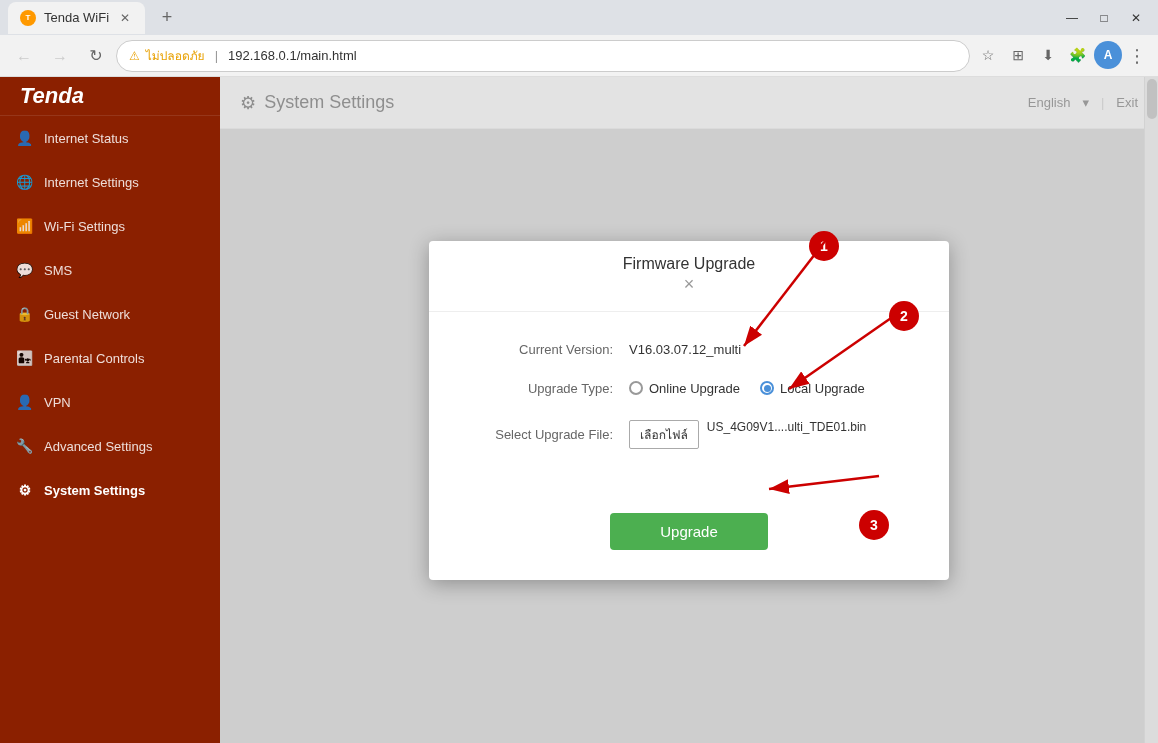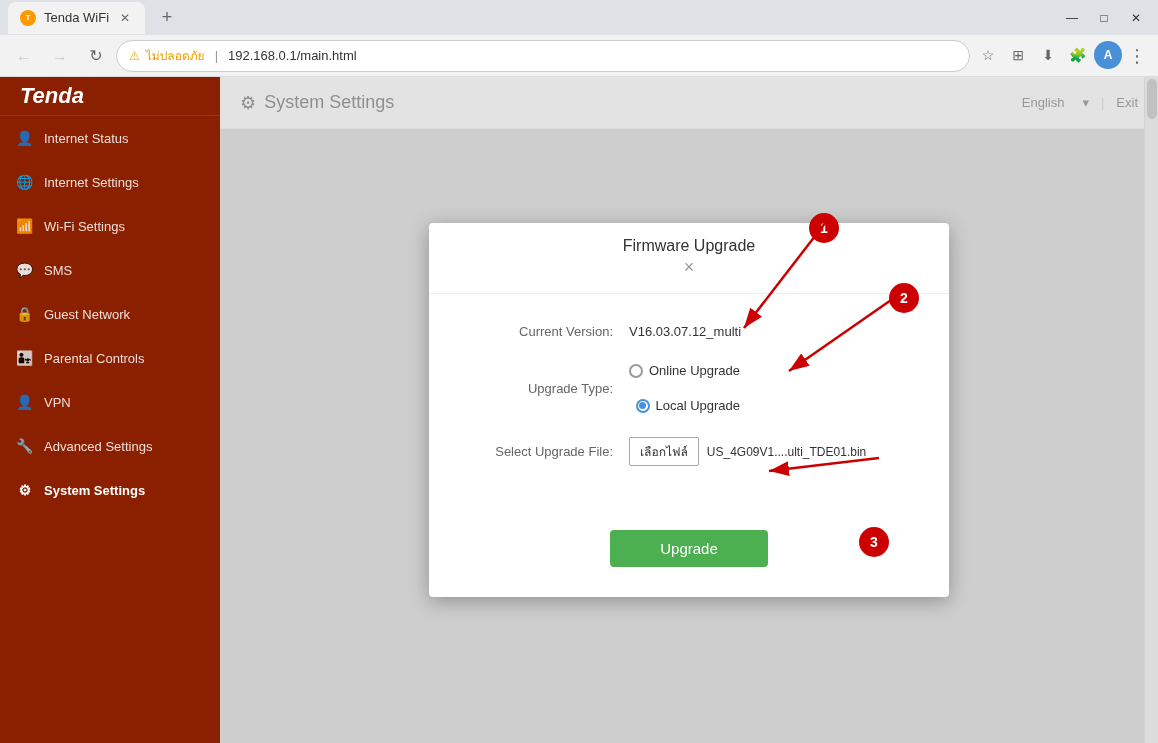--- a/index.html
+++ b/index.html
@@ -37,42 +37,42 @@
     .sidebar-item.active { color: white; font-weight: bold; }
     .sidebar-item .icon { width: 18px; text-align: center; font-size: 14px; }
 
     
     .content-area { flex: 1; background: #d4d4d4; position: relative; }
 
     
     .page-header { background: white; display: flex; align-items: center; justify-content: space-between; padding: 0 20px; height: 52px; border-bottom: 1px solid #eee; }
     .page-title { display: flex; align-items: center; gap: 8px; font-size: 18px; color: #555; }
     .page-header-right { display: flex; align-items: center; gap: 12px; color: #666; font-size: 13px; }
-    .lang-selector { display: flex; align-items: center; gap: 18px; cursor: pointer; }
+    .lang-selector { display: flex; align-items: center; gap: 12px; cursor: pointer; }
     .exit-btn { cursor: pointer; color: #666; }
 
     
     .page-content { padding: 20px; background: #d4d4d4; min-height: calc(100% - 52px); }
 
     
     .modal-overlay { position: absolute; top: 0; left: 0; right: 0; bottom: 0; background: rgba(200,200,200,0.5); display: flex; align-items: center; justify-content: center; z-index: 100; }
     .modal { background: white; border-radius: 4px; box-shadow: 0 4px 20px rgba(0,0,0,0.3); width: 520px; }
     .modal-header { display: flex; align-items: center; justify-content: space-between; padding: 14px 20px; border-bottom: 1px solid #eee; flex-direction: column; }
     .modal-title { font-size: 16px; color: #333; font-weight: normal; }
     .modal-close { width: 24px; height: 24px; display: flex; align-items: center; justify-content: center; cursor: pointer; color: #999; font-size: 18px; border-radius: 4px; }
     .modal-body { padding: 30px 40px; }
     .form-row { display: flex; align-items: center; margin-bottom: 24px; }
     .form-label { width: 160px; text-align: right; color: #666; font-size: 13px; padding-right: 16px; flex-shrink: 0; }
     .form-value { color: #333; font-size: 13px; }
-    .radio-group { display: flex; align-items: flex-end; gap: 20px; flex-direction: column; }
+    .radio-group { display: flex; align-items: flex-start; gap: 20px; }
     .radio-option { display: flex; align-items: center; gap: 6px; cursor: pointer; font-size: 13px; color: #333; }
     .radio-circle { width: 14px; height: 14px; border-radius: 50%; border: 2px solid #999; display: flex; align-items: center; justify-content: center; }
     .radio-circle.checked { border-color: #4a90d9; }
     .radio-circle.checked::after { content: ''; width: 7px; height: 7px; border-radius: 50%; background: #4a90d9; }
-    .file-input-group { display: flex; align-items: center; gap: 8px; }
+    .file-input-group { display: flex; align-items: flex-start; gap: 8px; }
     .file-btn { background: white; border: 1px solid #aaa; padding: 4px 10px; font-size: 12px; color: #333; cursor: pointer; border-radius: 2px; }
     .file-name { color: #333; font-size: 12px; }
     .modal-footer { display: flex; justify-content: center; padding: 10px 20px 30px; }
     .upgrade-btn { background: #4caf50; color: white; border: none; padding: 10px 50px; font-size: 15px; border-radius: 4px; cursor: pointer; }
 
     
     .scrollbar { position: absolute; right: 0; top: 0; width: 14px; height: 100%; background: #f0f0f0; border-left: 1px solid #ddd; }
     .scrollbar-thumb { width: 10px; margin: 2px; height: 40px; background: #bbb; border-radius: 5px; }
   </style>
 </head>

